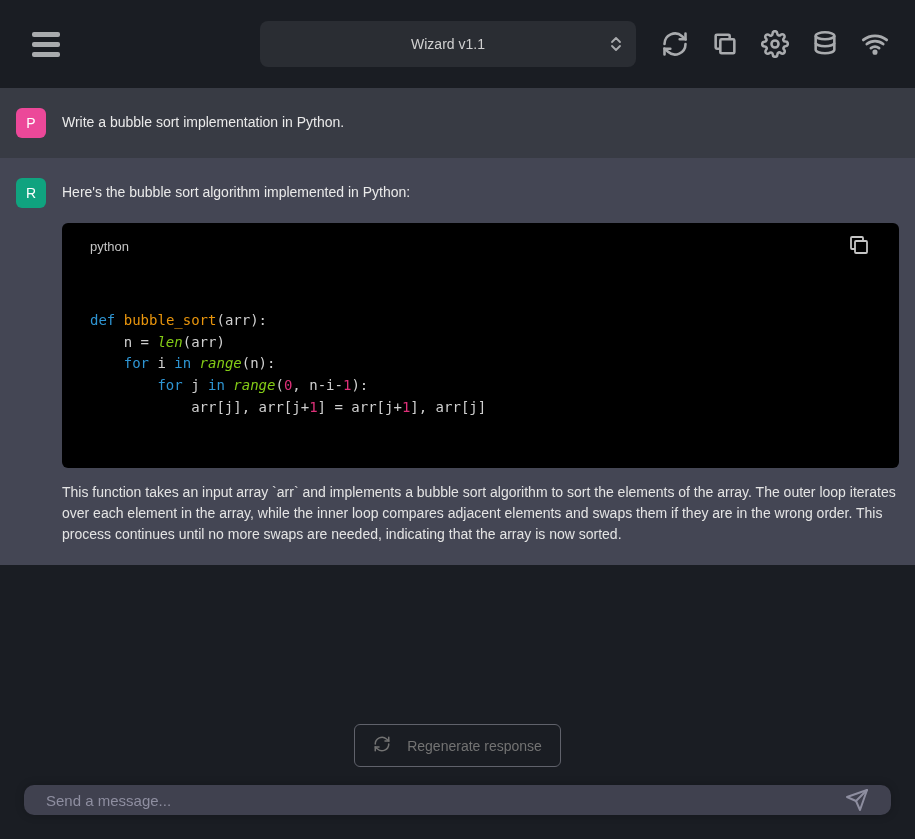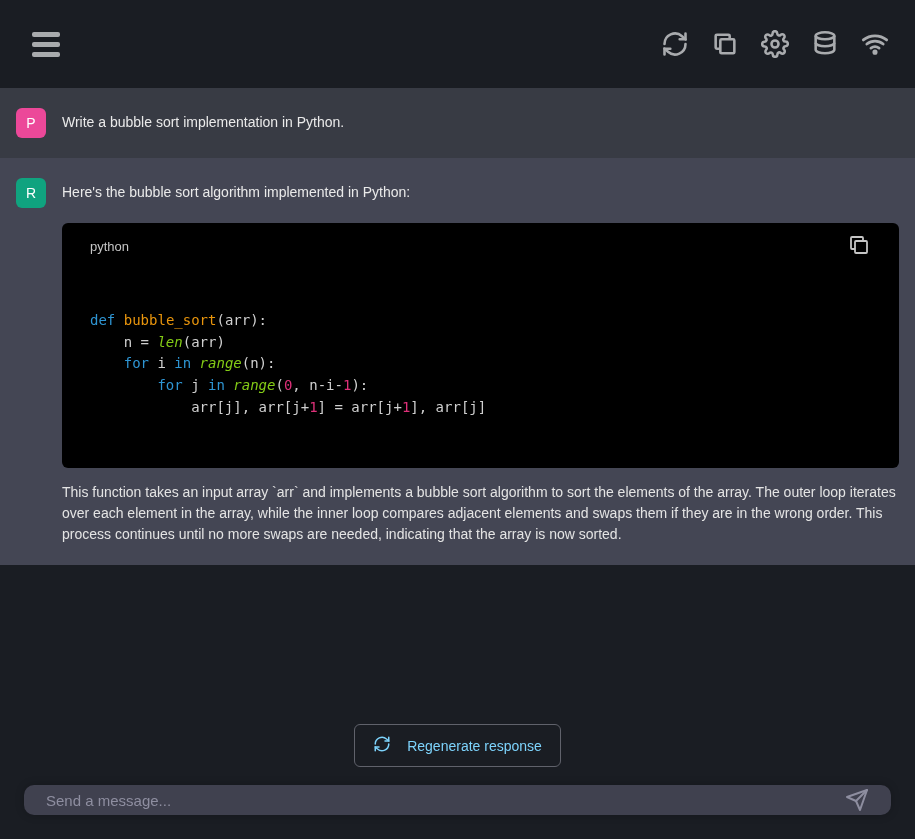--- a/index.html
+++ b/index.html
@@ -148,21 +148,21 @@
     }
     .regen {
       margin-top: 40px;
       background: transparent;
       border: 1px solid #60626b;
       border-radius: 6px;
       padding: 10px 18px;
       display: flex;
       align-items: center;
       gap: 16px;
-      color: #7dd3fc;
+      color: #737373;
       font-size: 14px;
       cursor: pointer;
     }
     .input-wrap {
       width: 100%;
       background: #40414f;
       border-radius: 10px;
       padding: 3px 22px;
       display: flex;
       align-items: center;
@@ -185,20 +185,28 @@
     }
   </style>
 </head>
 <body>
 
 <div class="header">
   <div class="hamburger">
     <span></span>
       <span></span>
       <span></span>
+  </div>
+  <div class="model-select">
+    <span class="label">Wizard v1.1</span>
+    <span class="chev">
+      <svg width="12" height="18" viewBox="0 0 12 18">
+          <path d="M2 7 L6 3 L10 7 M2 11 L6 15 L10 11" stroke="#a9abae" stroke-width="1.8" fill="none" stroke-linecap="round" stroke-linejoin="round"></path>
+        </svg>
+    </span>
   </div>
   <div class="header-icons">
     <div class="hicon">
       <svg width="28" height="28" viewBox="0 0 24 24" fill="none" stroke="currentColor" stroke-width="2.2" stroke-linecap="round">
           <path d="M3 12a9 9 0 0 1 15-6.7L21 8"></path>
           <path d="M21 3v5h-5"></path>
           <path d="M21 12a9 9 0 0 1-15 6.7L3 16"></path>
           <path d="M3 21v-5h5"></path>
         </svg>
     </div>

